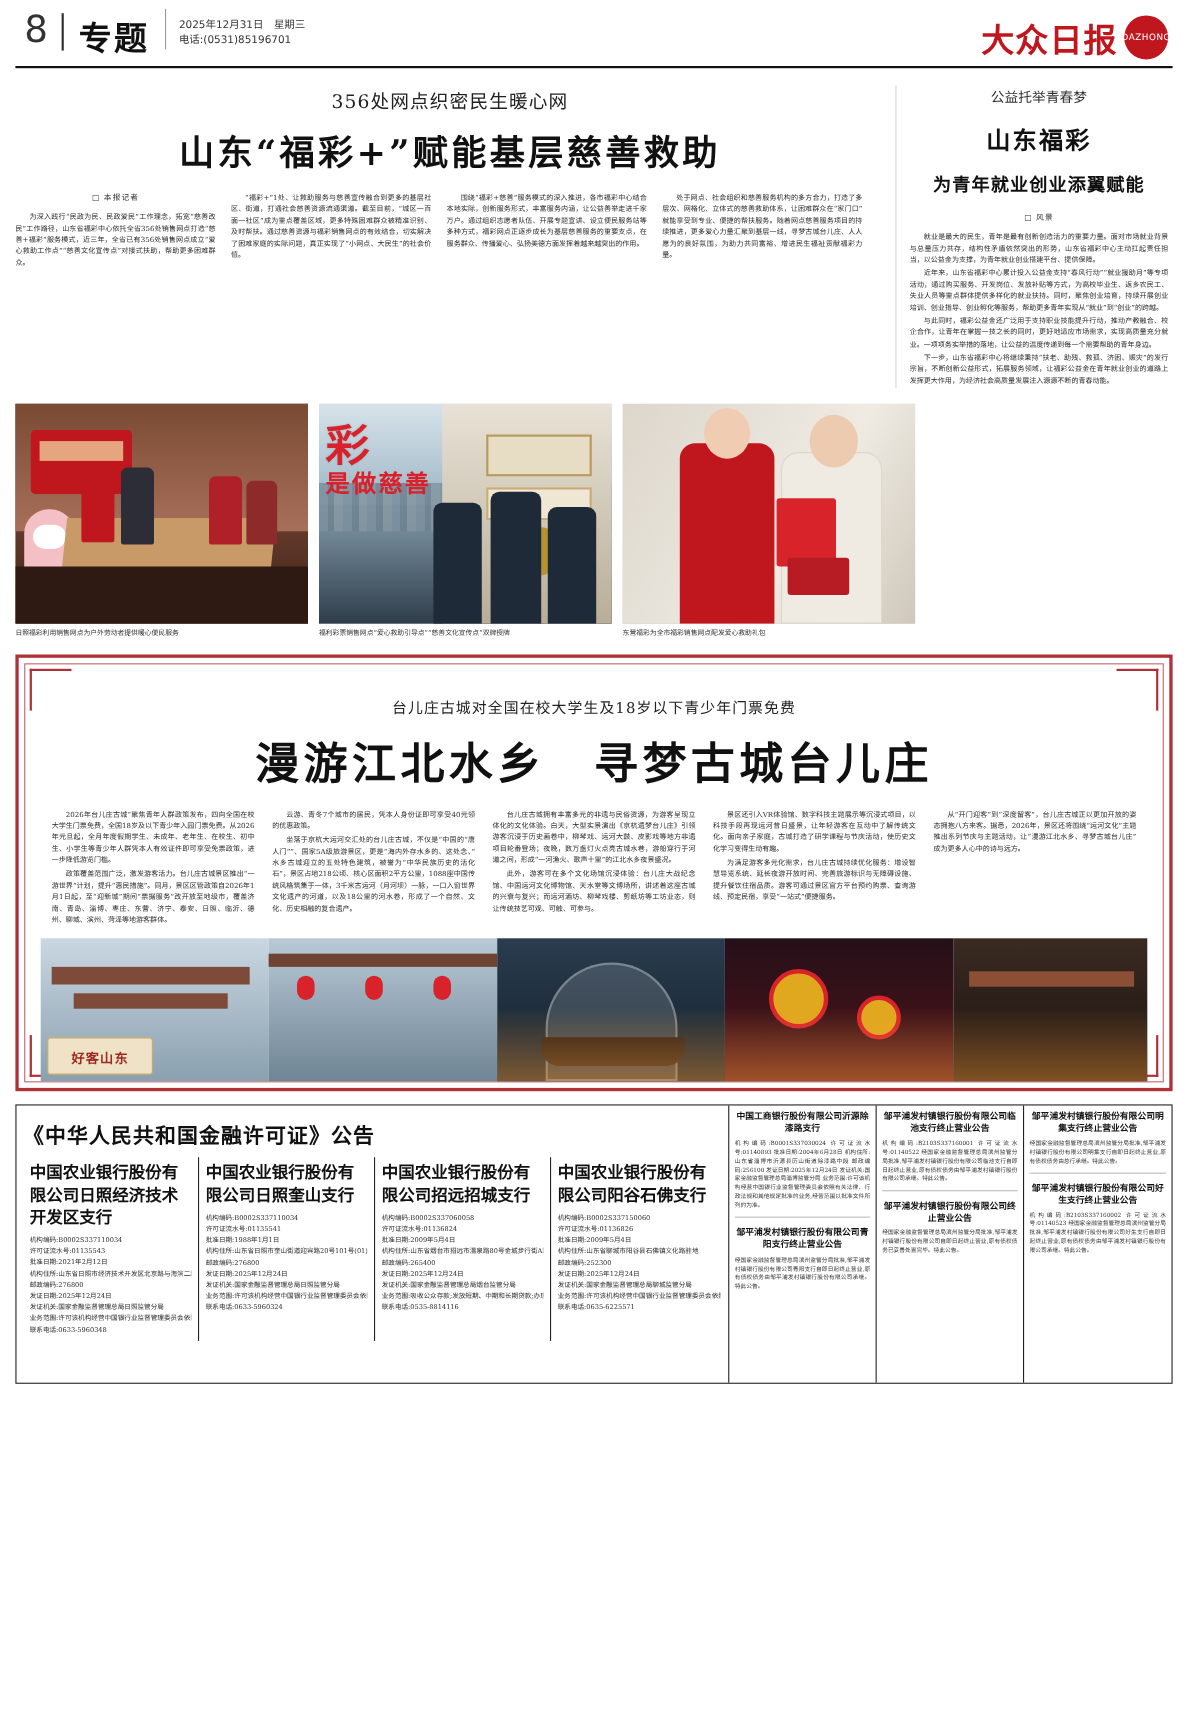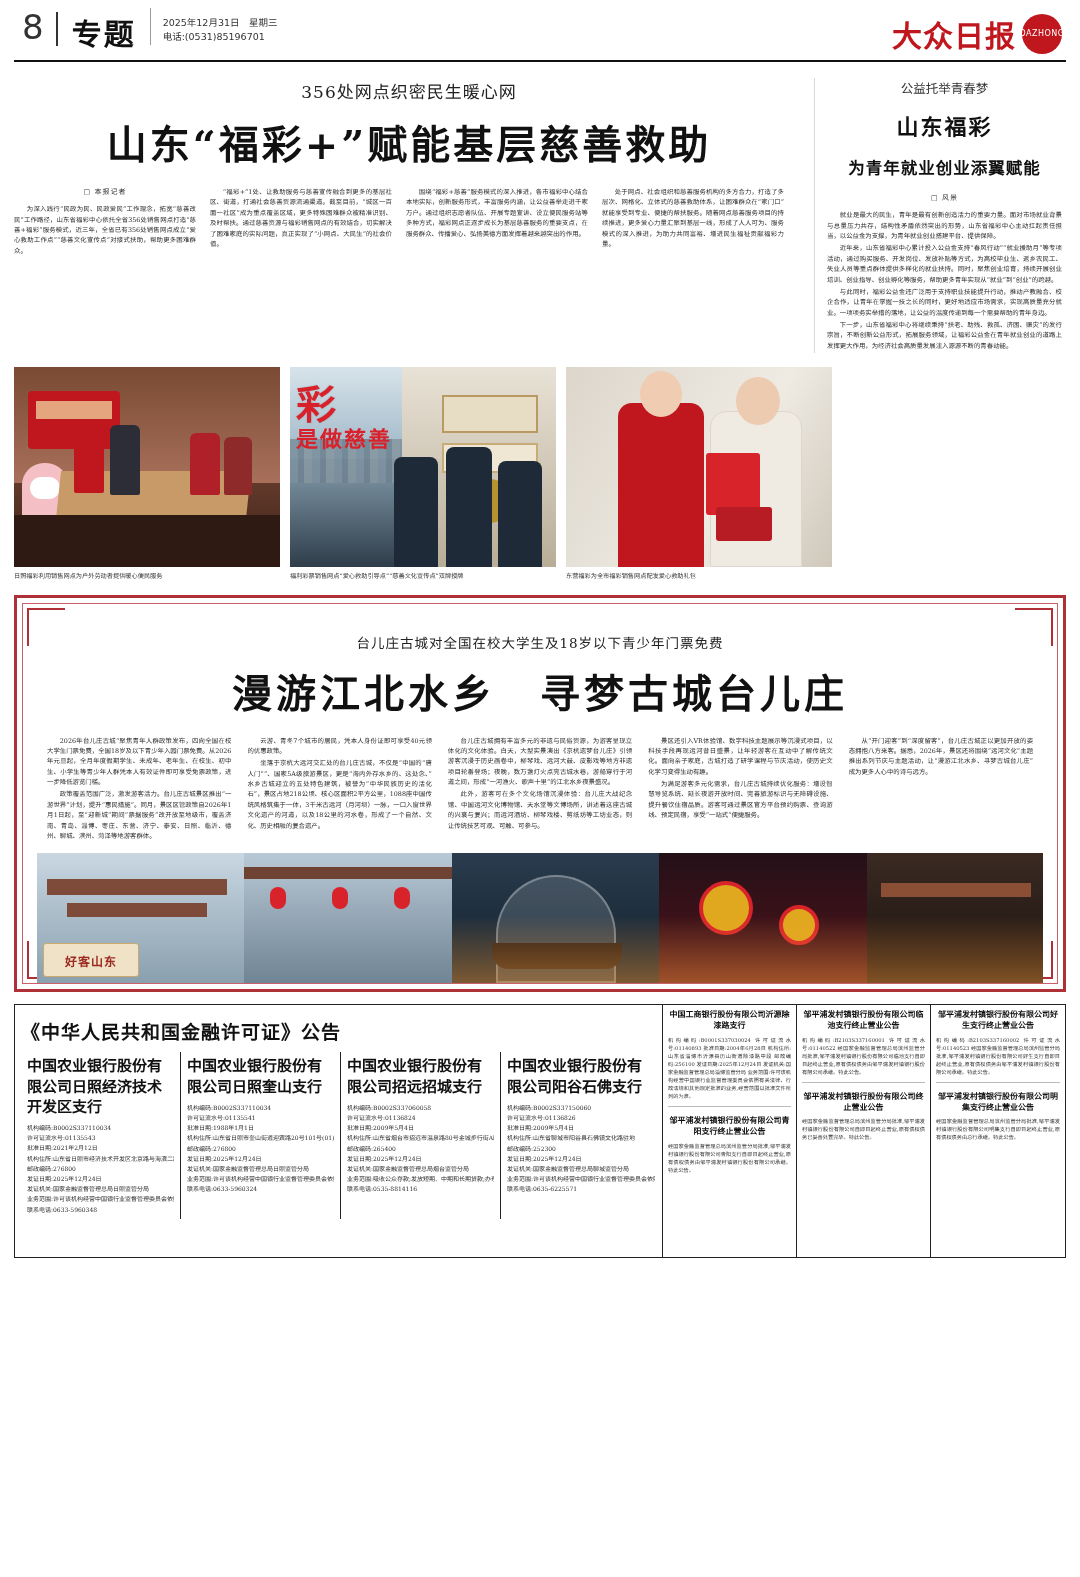--- a/index.html
+++ b/index.html
@@ -71,21 +71,21 @@
   .shoulder {
     text-align: center;
     font-size: 17px;
     letter-spacing: 1px;
     color: #222;
     margin-bottom: 10px;
     font-family: "DejaVu Serif", "Liberation Serif", serif;
   }
   .headline {
     text-align: center;
-    font-size: 40px;
+    font-size: 32px;
     font-weight: bold;
     letter-spacing: 3px;
     color: #111;
     font-family: "DejaVu Serif", "Liberation Serif", serif;
     margin-bottom: 16px;
     white-space: nowrap;
   }
   .right-shoulder {
     text-align: center;
     font-size: 12.5px;
@@ -279,21 +279,21 @@
           <div class="byline">□ 本报记者</div>
           <p>为深入践行“民政为民、民政爱民”工作理念，拓宽“慈善改民”工作路径，山东省福彩中心依托全省356处销售网点打造“慈善+福彩”服务模式，近三年，全省已有356处销售网点成立“爱心救助工作点”“慈善文化宣传点”对接式扶助，帮助更多困难群众。</p>
         </div>
         <div class="col col-2">
           <p>“福彩+”1处、让救助服务与慈善宣传融合到更多的基层社区、街道，打通社会慈善资源流通渠道。截至目前，“城区一百面一社区”成为重点覆盖区域，更多特殊困难群众被精准识别、及时帮扶。通过慈善资源与福彩销售网点的有效结合，切实解决了困难家庭的实际问题，真正实现了“小网点、大民生”的社会价值。</p>
         </div>
         <div class="col col-3">
           <p>围绕“福彩+慈善”服务模式的深入推进，各市福彩中心结合本地实际，创新服务形式，丰富服务内涵，让公益善举走进千家万户。通过组织志愿者队伍、开展专题宣讲、设立便民服务站等多种方式，福彩网点正逐步成长为基层慈善服务的重要支点，在服务群众、传播爱心、弘扬美德方面发挥着越来越突出的作用。</p>
         </div>
         <div class="col col-4">
-          <p>处于网点、社会组织和慈善服务机构的多方合力，打造了多层次、网格化、立体式的慈善救助体系，让困难群众在“家门口”就能享受到专业、便捷的帮扶服务。随着网点慈善服务项目的持续推进，更多爱心力量汇聚到基层一线，形成了人人可为、服务模式的深入推进，为助力共同富裕、增进民生福祉贡献福彩力量。</p>
+          <p>处于网点、社会组织和慈善服务机构的多方合力，打造了多层次、网格化、立体式的慈善救助体系，让困难群众在“家门口”就能享受到专业、便捷的帮扶服务。随着网点慈善服务项目的持续推进，更多爱心力量汇聚到基层一线，寻梦古城台儿庄、人人愿为的良好氛围，为助力共同富裕、增进民生福祉贡献福彩力量。</p>
         </div>
       </div>
     </div>
 
     <div class="top-right">
       <div class="right-shoulder">公益托举青春梦</div>
       <div class="right-title">山东福彩</div>
       <div class="right-sub">为青年就业创业添翼赋能</div>
       <div class="rcol">
         <div class="byline">□ 风景</div>
@@ -500,24 +500,24 @@
           <div class="nr-title">邹平浦发村镇银行股份有限公司临池支行终止营业公告</div>
           <div class="nr-body">机构编码:B2103S337160001 许可证流水号:01140522 经国家金融监督管理总局滨州监管分局批准,邹平浦发村镇银行股份有限公司临池支行自即日起终止营业,原有债权债务由邹平浦发村镇银行股份有限公司承继。特此公告。</div>
         </div>
         <div class="nr-block">
           <div class="nr-title">邹平浦发村镇银行股份有限公司终止营业公告</div>
           <div class="nr-body">经国家金融监督管理总局滨州监管分局批准,邹平浦发村镇银行股份有限公司自即日起终止营业,原有债权债务已妥善处置完毕。特此公告。</div>
         </div>
       </div>
       <div class="nr-col">
         <div class="nr-block">
+          <div class="nr-title">邹平浦发村镇银行股份有限公司明集支行终止营业公告</div>
+          <div class="nr-body">经国家金融监督管理总局滨州监管分局批准,邹平浦发村镇银行股份有限公司明集支行自即日起终止营业,原有债权债务由总行承继。特此公告。</div>
+        </div>
+        <div class="nr-block">
           <div class="nr-title">邹平浦发村镇银行股份有限公司好生支行终止营业公告</div>
           <div class="nr-body">机构编码:B2103S337160002 许可证流水号:01140523 经国家金融监督管理总局滨州监管分局批准,邹平浦发村镇银行股份有限公司好生支行自即日起终止营业,原有债权债务由邹平浦发村镇银行股份有限公司承继。特此公告。</div>
         </div>
-        <div class="nr-block">
-          <div class="nr-title">邹平浦发村镇银行股份有限公司明集支行终止营业公告</div>
-          <div class="nr-body">经国家金融监督管理总局滨州监管分局批准,邹平浦发村镇银行股份有限公司明集支行自即日起终止营业,原有债权债务由总行承继。特此公告。</div>
-        </div>
       </div>
     </div>
   </div>
 
 </div>
 
 </body></html>

